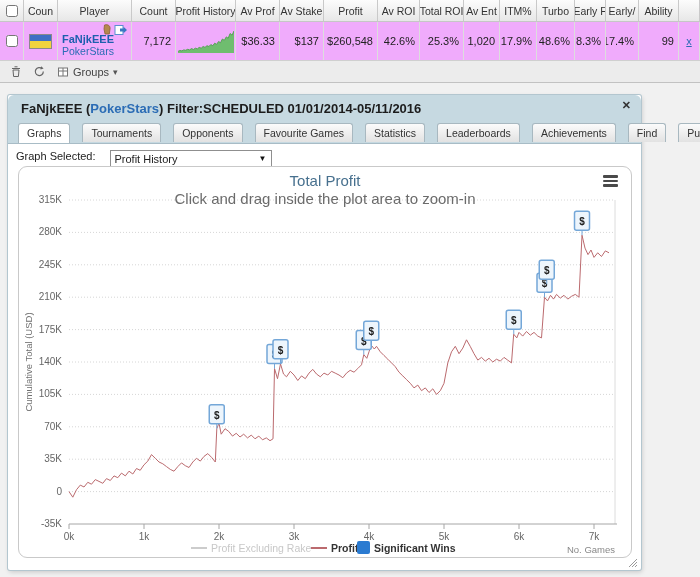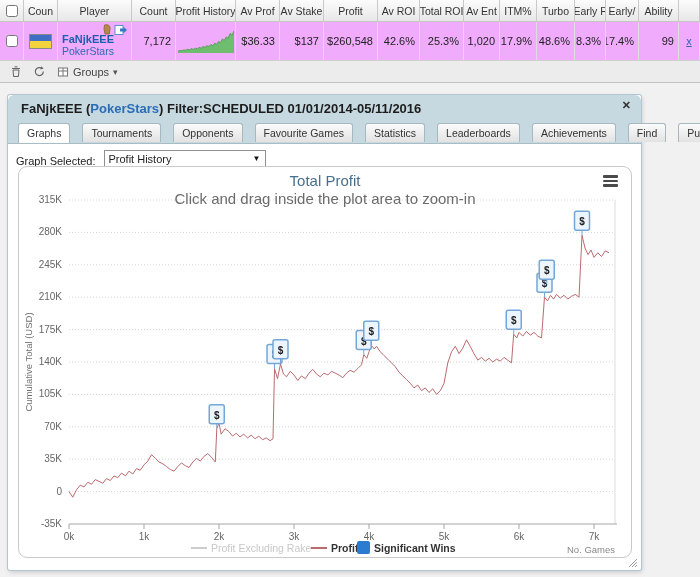--- a/index.html
+++ b/index.html
@@ -30,21 +30,21 @@
   .caret{font-size:9px;color:#555}
   input[type=checkbox]{width:12px;height:12px;margin:0}
   
   .window{position:absolute;left:8px;top:95px;width:633px;height:475px;background:#fff;border-radius:2px;box-shadow:0 0 0 1px #b3c6cf,1px 2px 5px rgba(0,0,0,.18)}
   .whead{height:26px;background:#c6d9e1;border-radius:6px 6px 0 0;display:flex;align-items:center;padding:0 13px;font-size:13px;font-weight:bold;color:#1c1c1c;position:relative}
   .wsite{color:#2b6cb5}
   .wclose{position:absolute;right:10px;top:3px;font-size:11px;font-weight:bold;color:#333;cursor:pointer;line-height:14px}
   .tabstrip{height:22px;background:#c6d9e1;display:flex;align-items:center;padding:0 0 0 10px;gap:12px;border-bottom:1px solid #a8bcc6}
   .tab{font-size:10.5px;color:#333;background:linear-gradient(#fbfbfb,#e2e2e2);border:1px solid #a8b8c0;border-bottom:none;border-radius:3px 3px 0 0;padding:3px 8px;cursor:pointer;white-space:nowrap}
   .tab.active{background:#fff;position:relative;top:1px;padding-bottom:4px}
-  .selrow{display:flex;align-items:flex-end;gap:8px;margin:6px 3px 0 8px;font-size:11px;color:#222}
+  .selrow{display:flex;align-items:flex-start;gap:14px;margin:6px 3px 0 8px;font-size:11px;color:#222}
   .select{width:162px;height:17px;border:1px solid #8f8f8f;background:#fff;display:flex;align-items:center;justify-content:space-between;padding:0 4px;box-sizing:border-box;cursor:pointer;font-size:11px}
   .select .arr{font-size:8px;color:#111}
   .chart-panel{position:absolute;left:10px;top:71px;width:612px;height:390px;border:1px solid #c9c9c9;border-radius:9px;background:#fff;overflow:hidden}
   .ctitle{position:absolute;top:5px;left:0;width:100%;text-align:center;font-size:15px;color:#47708e}
   .csub{position:absolute;top:23px;left:0;width:100%;text-align:center;font-size:15px;color:#6b6b6b}
   .burger{position:absolute;right:13px;top:8px;width:15px;cursor:pointer}
   .burger div{height:2.5px;background:#4a4a4a;margin-bottom:2px;border-radius:1px}
   #chart-svg{position:absolute;left:0;top:0}
   .grip{position:absolute;right:3px;bottom:2px;cursor:nwse-resize}
 </style>

